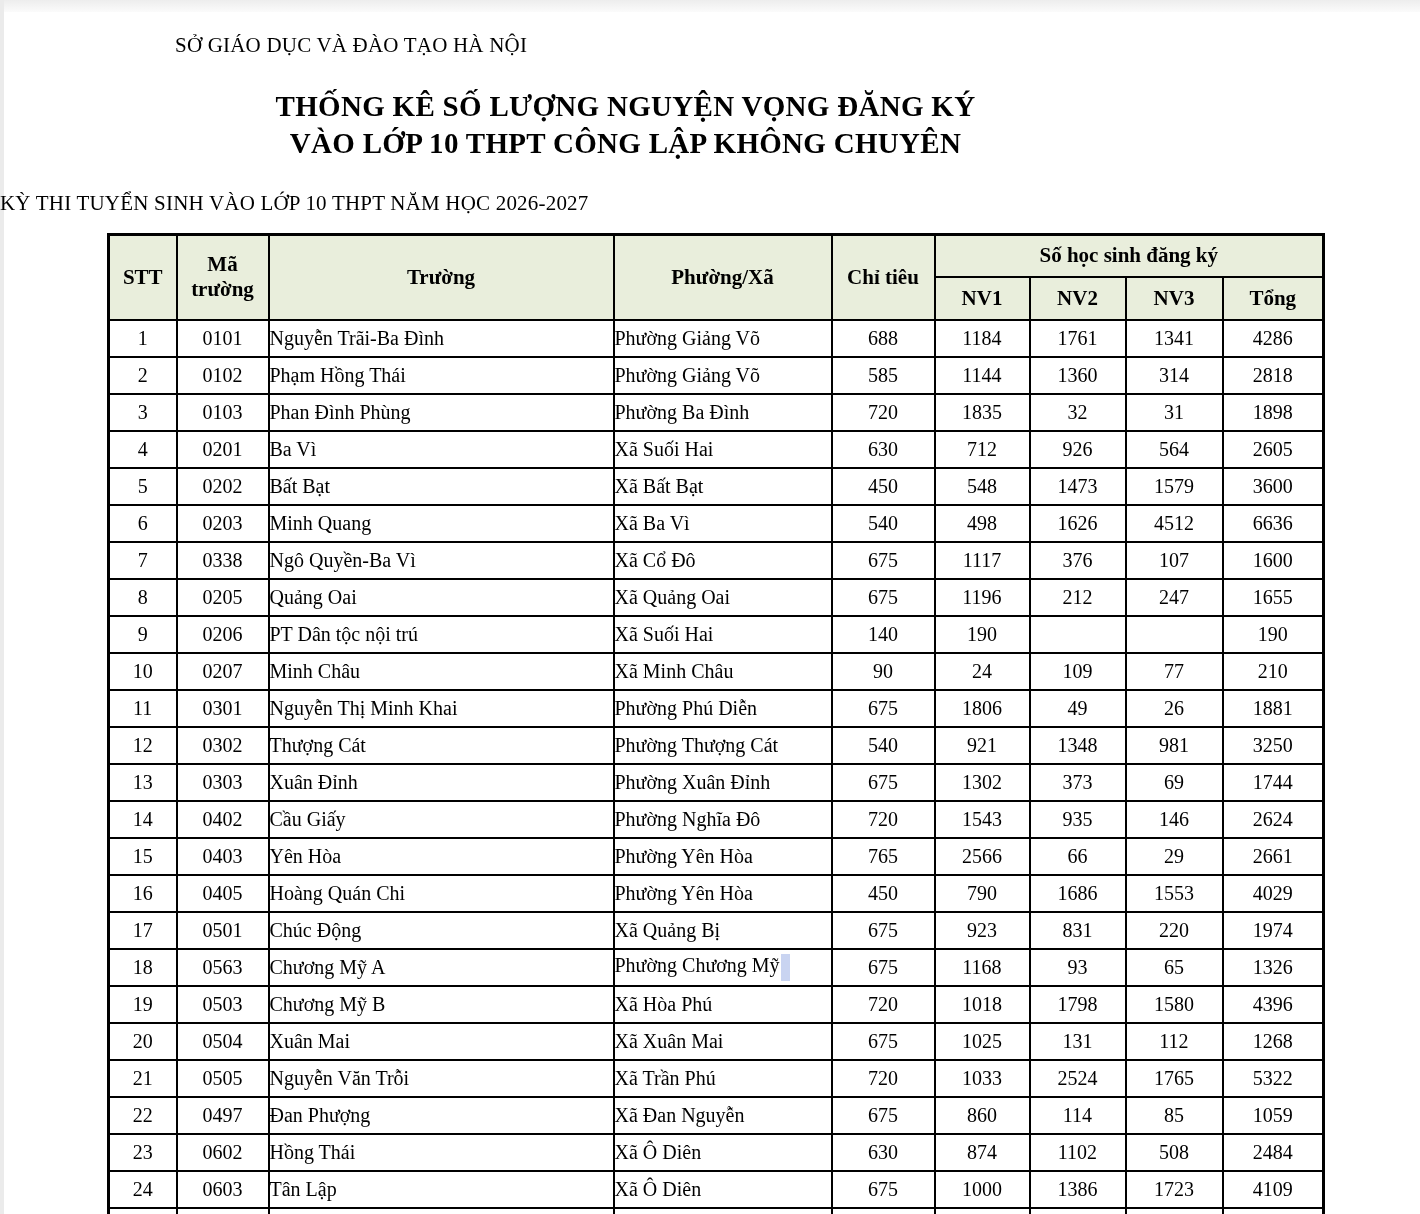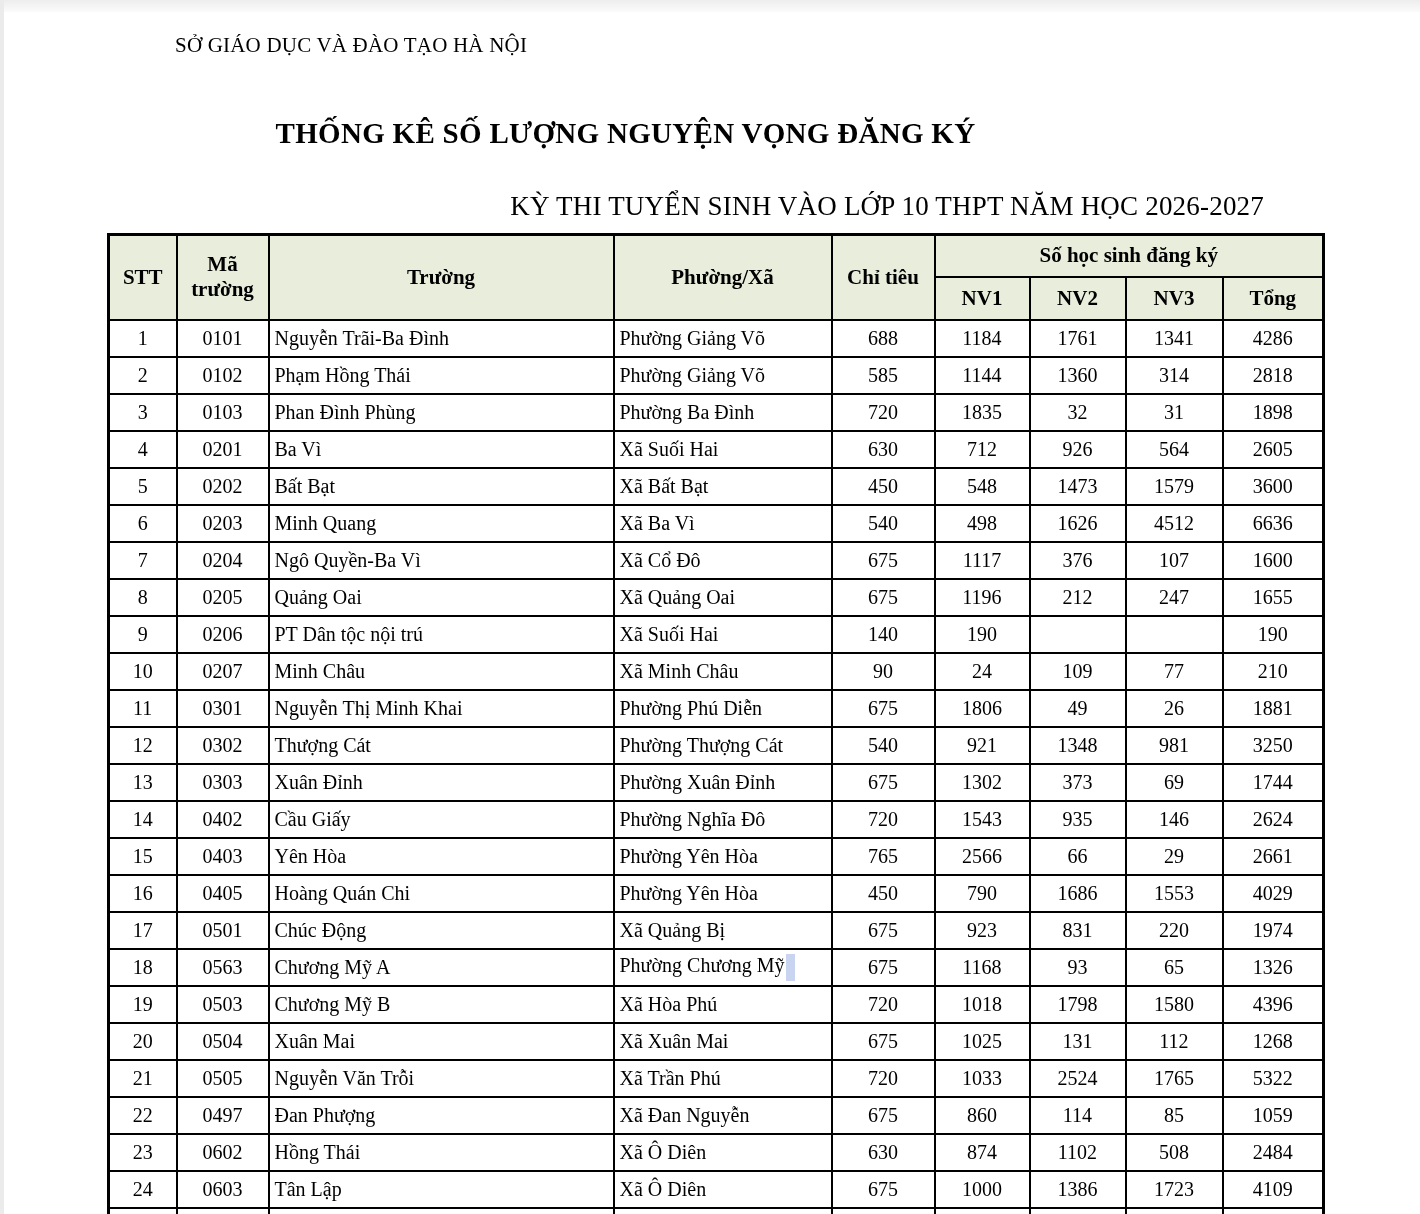--- a/index.html
+++ b/index.html
@@ -17,30 +17,30 @@
   #viewer-left {
     position: absolute; top: 0; left: 0; width: 4px; height: 1214px;
     background: #ebebeb;
   }
   .org-name {
     position: absolute; left: 175px; top: 33px;
     font-weight: normal; font-size: 21px; letter-spacing: 0.2px;
     white-space: nowrap;
   }
   .title-block {
-    position: absolute; left: 0; top: 115px; width: 1251px;
+    position: absolute; left: 0; top: 88px; width: 1251px;
     text-align: center;
   }
   .title-line {
     font-weight: bold; font-size: 29px; line-height: 37px;
     letter-spacing: 0.3px;
   }
   .subtitle {
     position: absolute; left: 0; top: 191px; width: 1264px;
-    text-align: right; font-size: 27px; font-weight: normal;
+    text-align: left; font-size: 21px; font-weight: normal;
     letter-spacing: 0.2px;
   }
   table.stats {
     position: absolute; left: 107px; top: 233px;
     width: 1215px; table-layout: fixed;
     border-collapse: collapse;
     border: 3px solid #000;
     font-size: 20px;
   }
   table.stats th, table.stats td {
@@ -50,36 +50,37 @@
   }
   table.stats thead th {
     background: #e9eedc;
     font-weight: bold; font-size: 21px;
     text-align: center;
   }
   thead tr.hrow1 { height: 42px; margin-top: 32px; }
   thead tr.hrow2 { height: 43px; }
   tbody tr { height: 37px; }
   td.c-stt, td.c-code, td.c-quota, td.c-num { text-align: center; }
-  td.c-school, td.c-ward { text-align: left; padding-left: 5px; }
+  td.c-school, td.c-ward { text-align: left; }
   .sel-cursor {
     display: inline-block; width: 9px; height: 27px;
     background: #c9d4f1; vertical-align: middle; margin-left: 1px;
   }
 </style>
 </head>
 <body>
 
 <div id="viewer-top"></div>
 <div id="viewer-left"></div>
 
 <div class="org-name">SỞ GIÁO DỤC VÀ ĐÀO TẠO HÀ NỘI</div>
 
 <div class="title-block">
   <div class="title-line">THỐNG KÊ SỐ LƯỢNG NGUYỆN VỌNG ĐĂNG KÝ</div>
+  <div class="title-line">VÀO LỚP 10 THPT CÔNG LẬP KHÔNG CHUYÊN</div>
 </div>
 
 <div class="subtitle">KỲ THI TUYỂN SINH VÀO LỚP 10 THPT NĂM HỌC 2026-2027</div>
 
 <table class="stats">
   <colgroup>
     <col style="width:68px">
       <col style="width:92px">
       <col style="width:345px">
     <col style="width:218px">
@@ -167,21 +168,21 @@
         <td class="c-school">Minh Quang</td>
         <td class="c-ward">Xã Ba Vì</td>
         <td class="c-quota">540</td>
         <td class="c-num">498</td>
         <td class="c-num">1626</td>
         <td class="c-num">4512</td>
         <td class="c-num">6636</td>
       </tr>
       <tr>
         <td class="c-stt">7</td>
-        <td class="c-code">0204</td>
+        <td class="c-code">0338</td>
         <td class="c-school">Ngô Quyền-Ba Vì</td>
         <td class="c-ward">Xã Cổ Đô</td>
         <td class="c-quota">675</td>
         <td class="c-num">1117</td>
         <td class="c-num">376</td>
         <td class="c-num">107</td>
         <td class="c-num">1600</td>
       </tr>
       <tr>
         <td class="c-stt">8</td>

